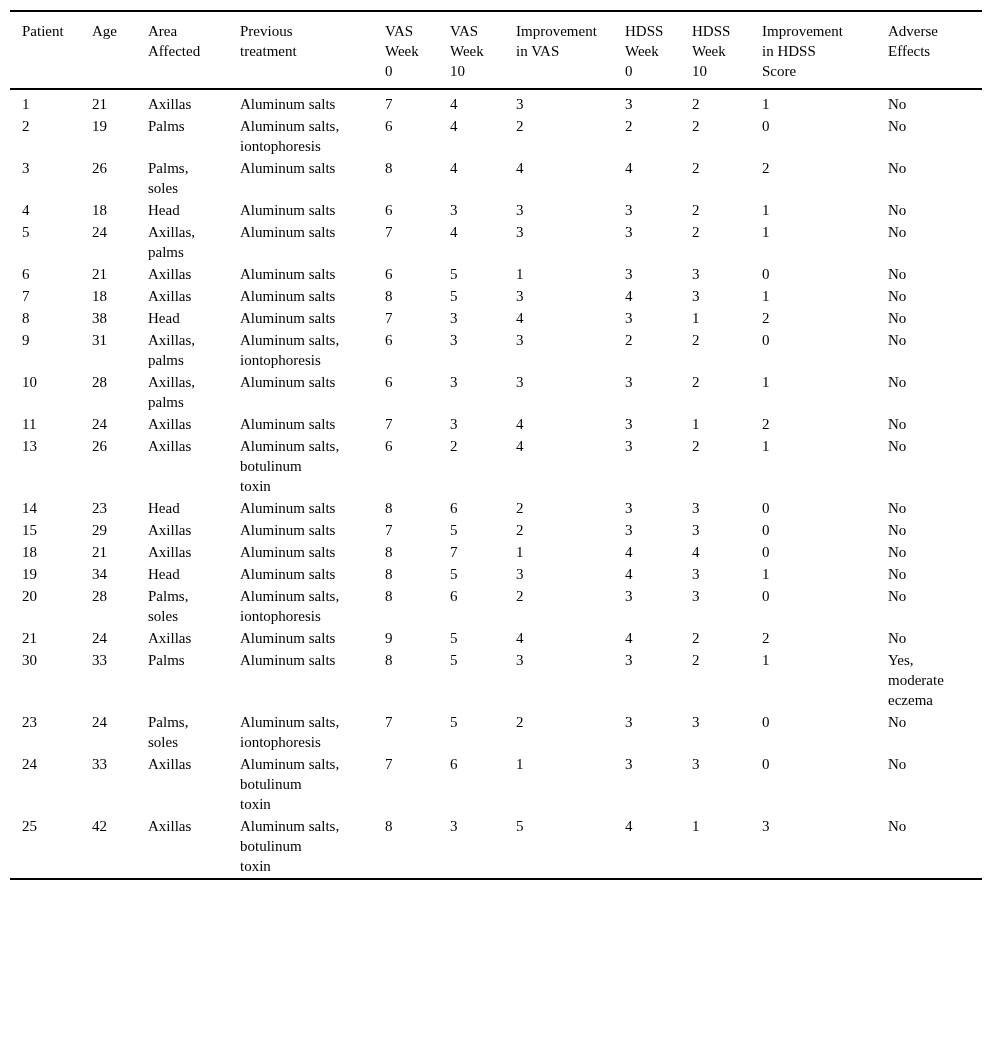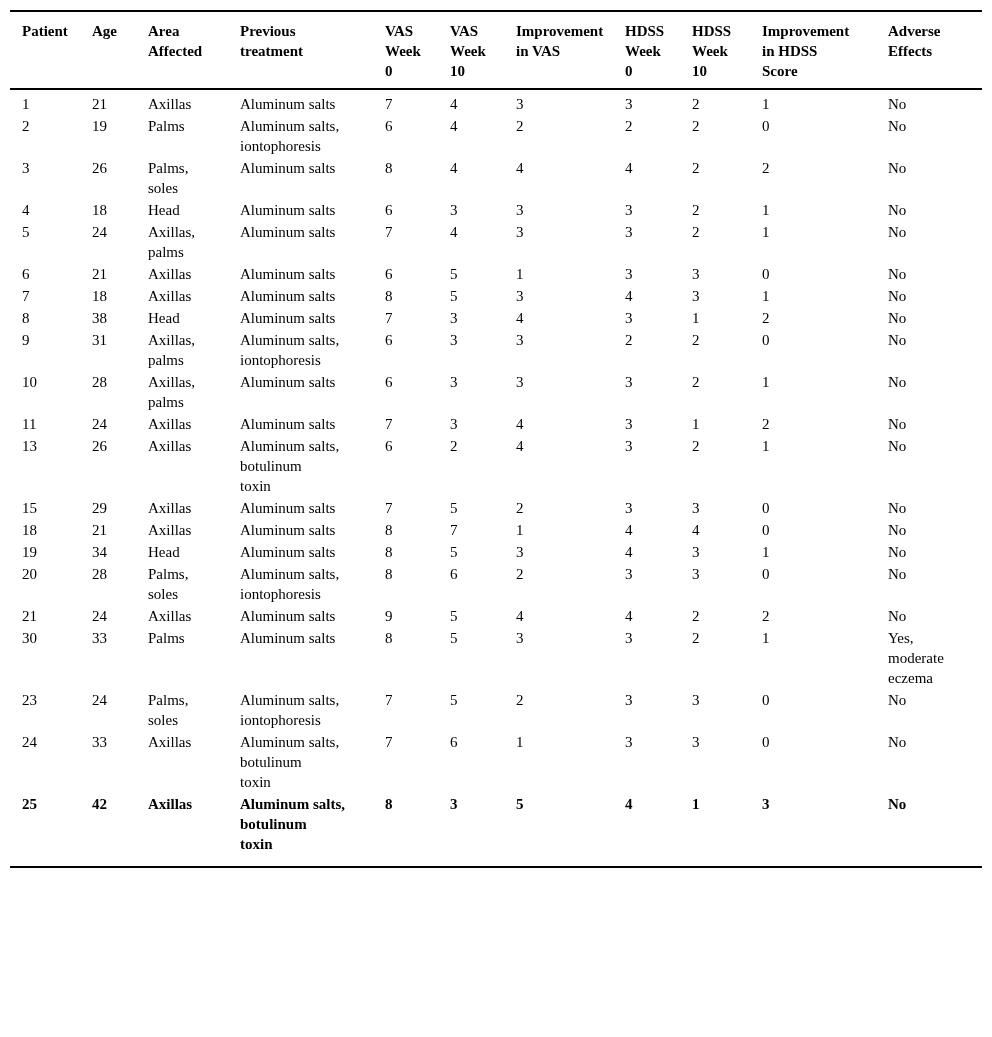--- a/index.html
+++ b/index.html
@@ -35,39 +35,38 @@
   col.c-vas10    { width: 66px; }
   col.c-impvas   { width: 109px; }
   col.c-hdss0    { width: 67px; }
   col.c-hdss10   { width: 70px; }
   col.c-imphdss  { width: 126px; }
   col.c-adverse  { width: 106px; }
 
   table.data-table th {
     text-align: left;
     vertical-align: top;
-    font-weight: bold;
+    font-weight: normal;
     white-space: pre-line;
     line-height: 20px;
     padding: 9px 4px 7px 12px;
     border-bottom: 2px solid #000;
   }
   table.data-table td {
     text-align: left;
     vertical-align: top;
     white-space: pre-line;
     line-height: 20px;
     padding: 1px 4px 1px 12px;
   }
   table.data-table tbody tr:first-child td {
     padding-top: 4px;
   }
   table.data-table tbody tr:last-child td {
-    padding-bottom: 12px;
-    font-weight: bold;
+    padding-bottom: 2px;
   }
 </style>
 </head>
 <body>
 
 <div class="page">
   <table class="data-table">
     <colgroup>
       <col class="c-patient">
       <col class="c-age">
@@ -269,20 +268,33 @@
 toxin</td>
           <td>6</td>
           <td>2</td>
           <td>4</td>
           <td>3</td>
           <td>2</td>
           <td>1</td>
           <td>No</td>
         </tr>
         <tr>
+          <td>14</td>
+          <td>23</td>
+          <td>Head</td>
+          <td>Aluminum salts</td>
+          <td>8</td>
+          <td>6</td>
+          <td>2</td>
+          <td>3</td>
+          <td>3</td>
+          <td>0</td>
+          <td>No</td>
+        </tr>
+        <tr>
           <td>15</td>
           <td>29</td>
           <td>Axillas</td>
           <td>Aluminum salts</td>
           <td>7</td>
           <td>5</td>
           <td>2</td>
           <td>3</td>
           <td>3</td>
           <td>0</td>

